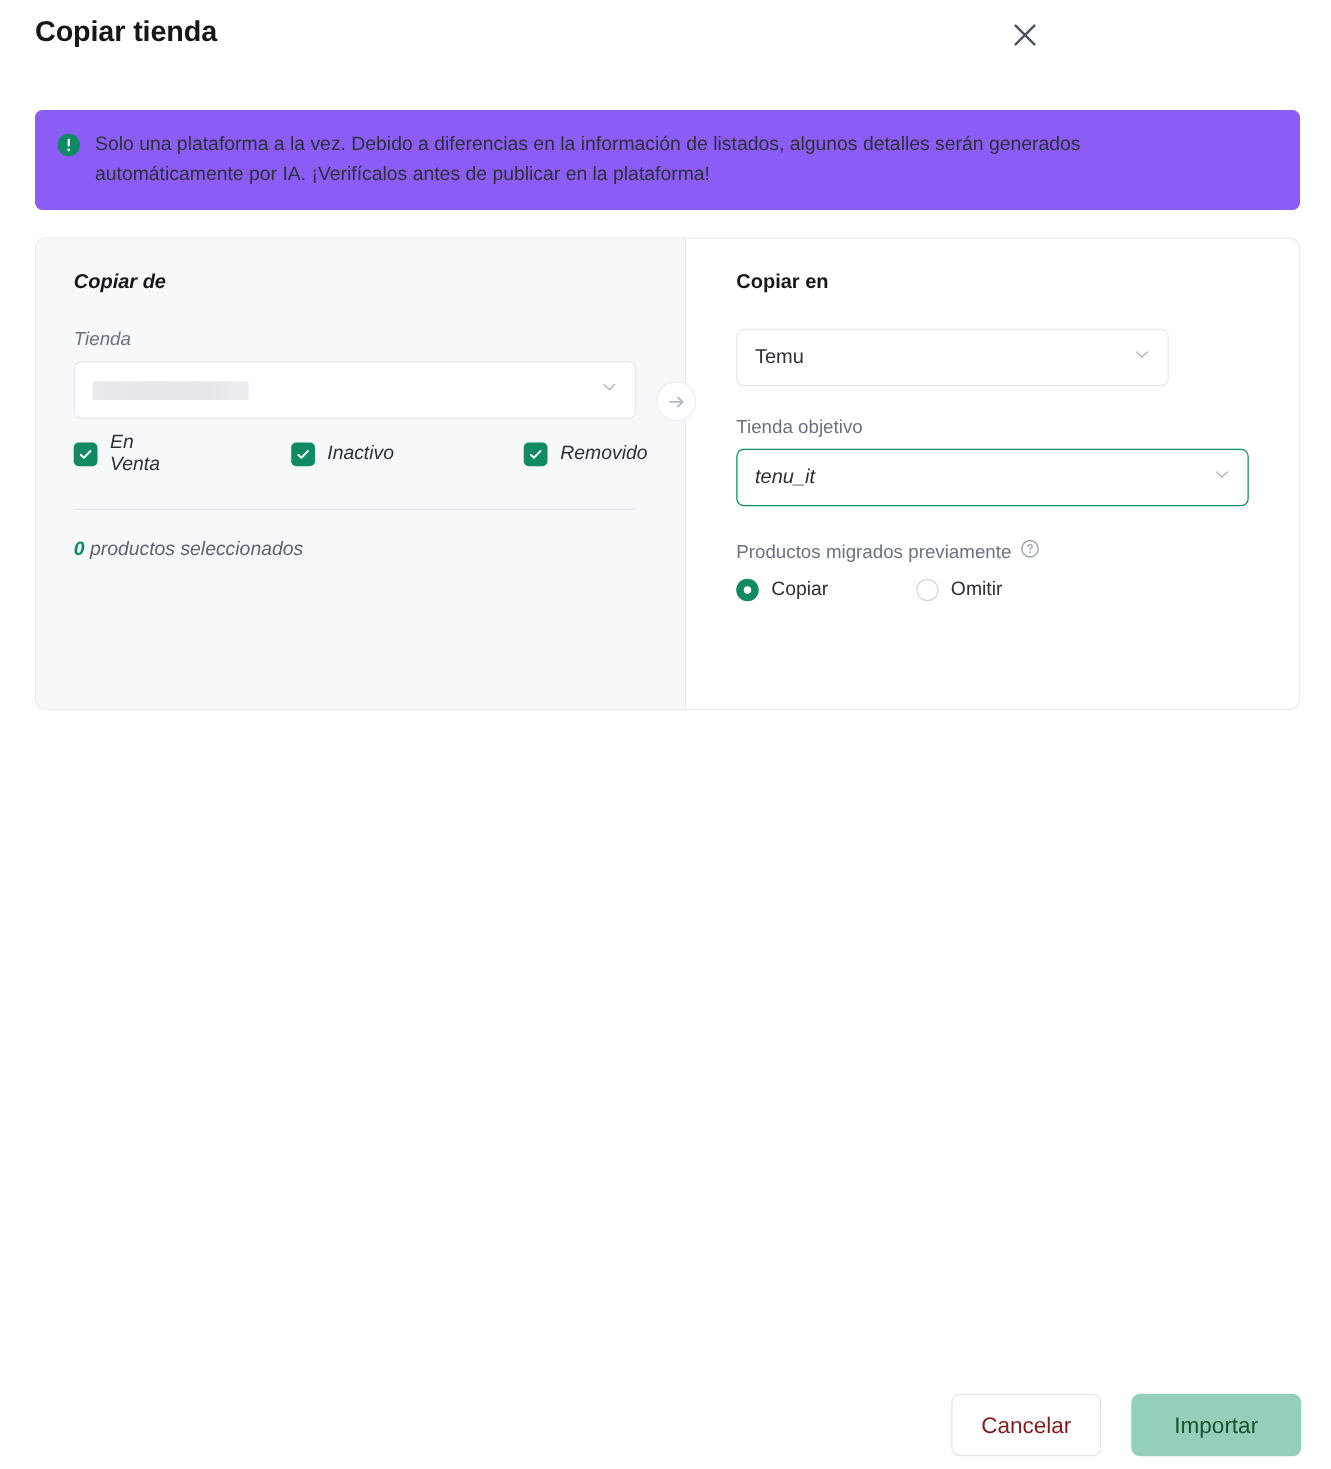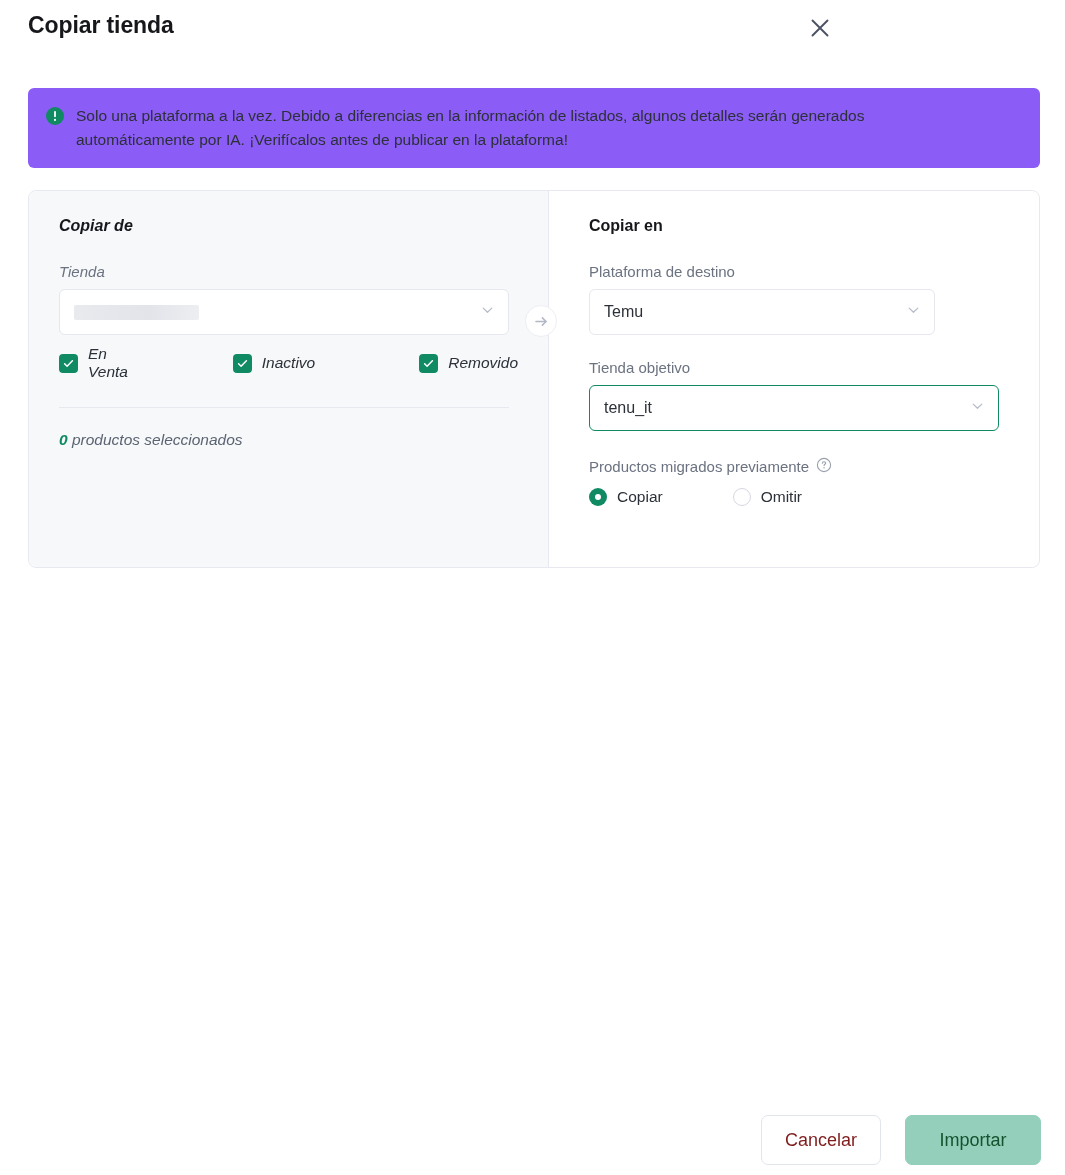--- a/index.html
+++ b/index.html
@@ -128,20 +128,21 @@
     border-radius: 6px;
     display: flex;
     align-items: center;
     padding: 0 38px 0 14px;
     cursor: pointer;
     font-size: 16px;
     color: #2c3038;
   }
   .select.focused {
     border: 1.6px solid #0f8a63;
+    font-style: italic;
   }
   .select .chev {
     position: absolute;
     right: 13px;
     top: 50%;
     transform: translateY(-50%);
     pointer-events: none;
   }
   .redacted {
     display: inline-block;
@@ -378,21 +379,20 @@
         <svg width="17" height="17" viewBox="0 0 17 17" fill="none">
           <path d="M3 8.5 H13" stroke="#b2b7c4" stroke-width="1.5" stroke-linecap="round"></path>
           <path d="M9.4 4.9 L13 8.5 L9.4 12.1" stroke="#b2b7c4" stroke-width="1.5" stroke-linecap="round" stroke-linejoin="round"></path>
         </svg>
       </div>
     </div>
 
     <div class="panel-right">
       <div class="panel-heading">Copiar en</div>
 
-      <div class="field-label">Plataforma de destino</div>
       <div class="select select-plataforma">
         <span>Temu</span>
         <span class="chev">
           <svg width="15" height="15" viewBox="0 0 15 15" fill="none">
             <path d="M3.2 5.6 L7.5 9.7 L11.8 5.6" stroke="#b9bdc9" stroke-width="1.3" stroke-linecap="round" stroke-linejoin="round"></path>
           </svg>
         </span>
       </div>
 
       <div class="field-label mt-24">Tienda objetivo</div>

